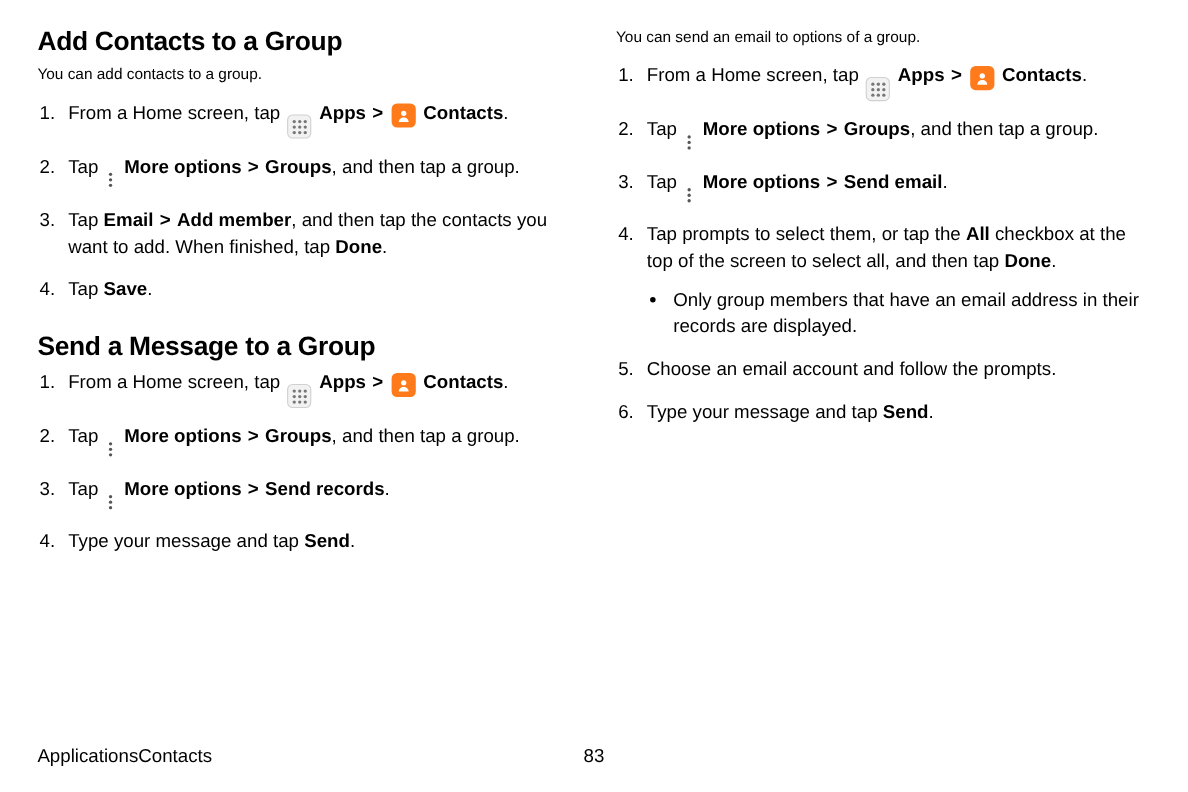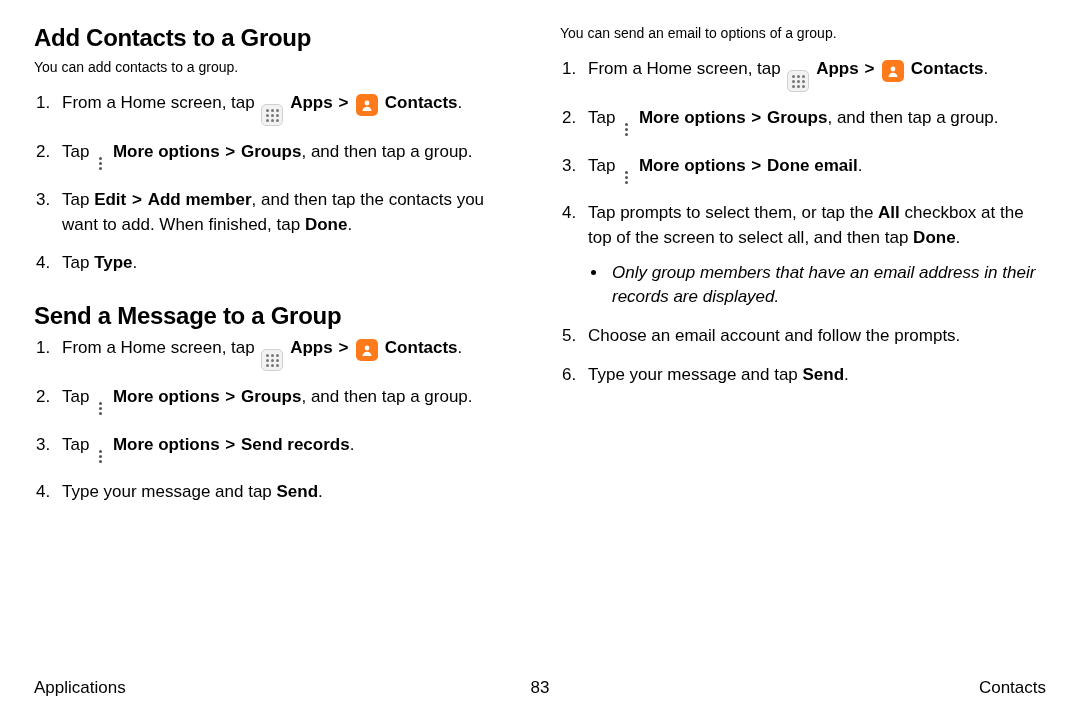--- a/index.html
+++ b/index.html
@@ -52,21 +52,20 @@
   }
   ul.sub {
     list-style: disc;
     margin-top: 10px;
     margin-left: 20px;
   }
   ul.sub li {
     font-size: 17px;
     line-height: 1.45;
     padding-left: 4px;
-    font-style: italic;
   }
   b { font-weight: 700; }
   .ic {
     display: inline-flex;
     align-items: center;
     justify-content: center;
     width: 22px;
     height: 22px;
     border-radius: 5px;
     vertical-align: -4px;
@@ -113,21 +112,20 @@
     font-weight: 700;
     display: inline-block;
     padding: 0 1px;
   }
   .footer {
     position: absolute;
     bottom: 22px;
     left: 34px;
     right: 34px;
     display: flex;
-    justify-content: space-between;
     font-size: 17px;
   }
   .footer .pg {
     position: absolute;
     left: 50%;
     transform: translateX(-50%);
   }
   .section { margin-bottom: 26px; }
 </style>
 </head>
@@ -170,26 +168,26 @@
           <span class="ic-more">
               <i></i>
               <i></i>
               <i></i>
             </span>
           <b>More options</b>
           <b class="chev"> <span>&gt;</span> </b>
           <b>Groups</b><span>, and then tap a group.</span>
         </li>
         <li>
-          <span>Tap </span><b>Edit</b>
+          <span>Tap </span><b>Email</b>
           <b class="chev"> <span>&gt;</span> </b>
           <b>Add member</b><span>, and then tap the contacts you want to add. When finished, tap </span><b>Done</b><span>.</span>
         </li>
         <li>
-          <span>Tap </span><b>Type</b><span>.</span>
+          <span>Tap </span><b>Save</b><span>.</span>
         </li>
       </ol>
     </div>
 
     <div class="section">
       <h2>Send a Message to a Group</h2>
       <ol>
         <li>
           <span>From a Home screen, tap </span>
           <span class="ic ic-apps">
@@ -287,21 +285,21 @@
         </li>
         <li>
           <span>Tap </span>
           <span class="ic-more">
               <i></i>
               <i></i>
               <i></i>
             </span>
           <b>More options</b>
           <b class="chev"> <span>&gt;</span> </b>
-          <b>Done email</b><span>.</span>
+          <b>Send email</b><span>.</span>
         </li>
         <li>
           <span>Tap prompts to select them, or tap the </span><b>All</b><span> checkbox at the top of the screen to select all, and then tap </span><b>Done</b><span>.</span>
           <ul class="sub">
             <li>Only group members that have an email address in their records are displayed.</li>
           </ul>
         </li>
         <li>
           <span>Choose an email account and follow the prompts.</span>
         </li>

